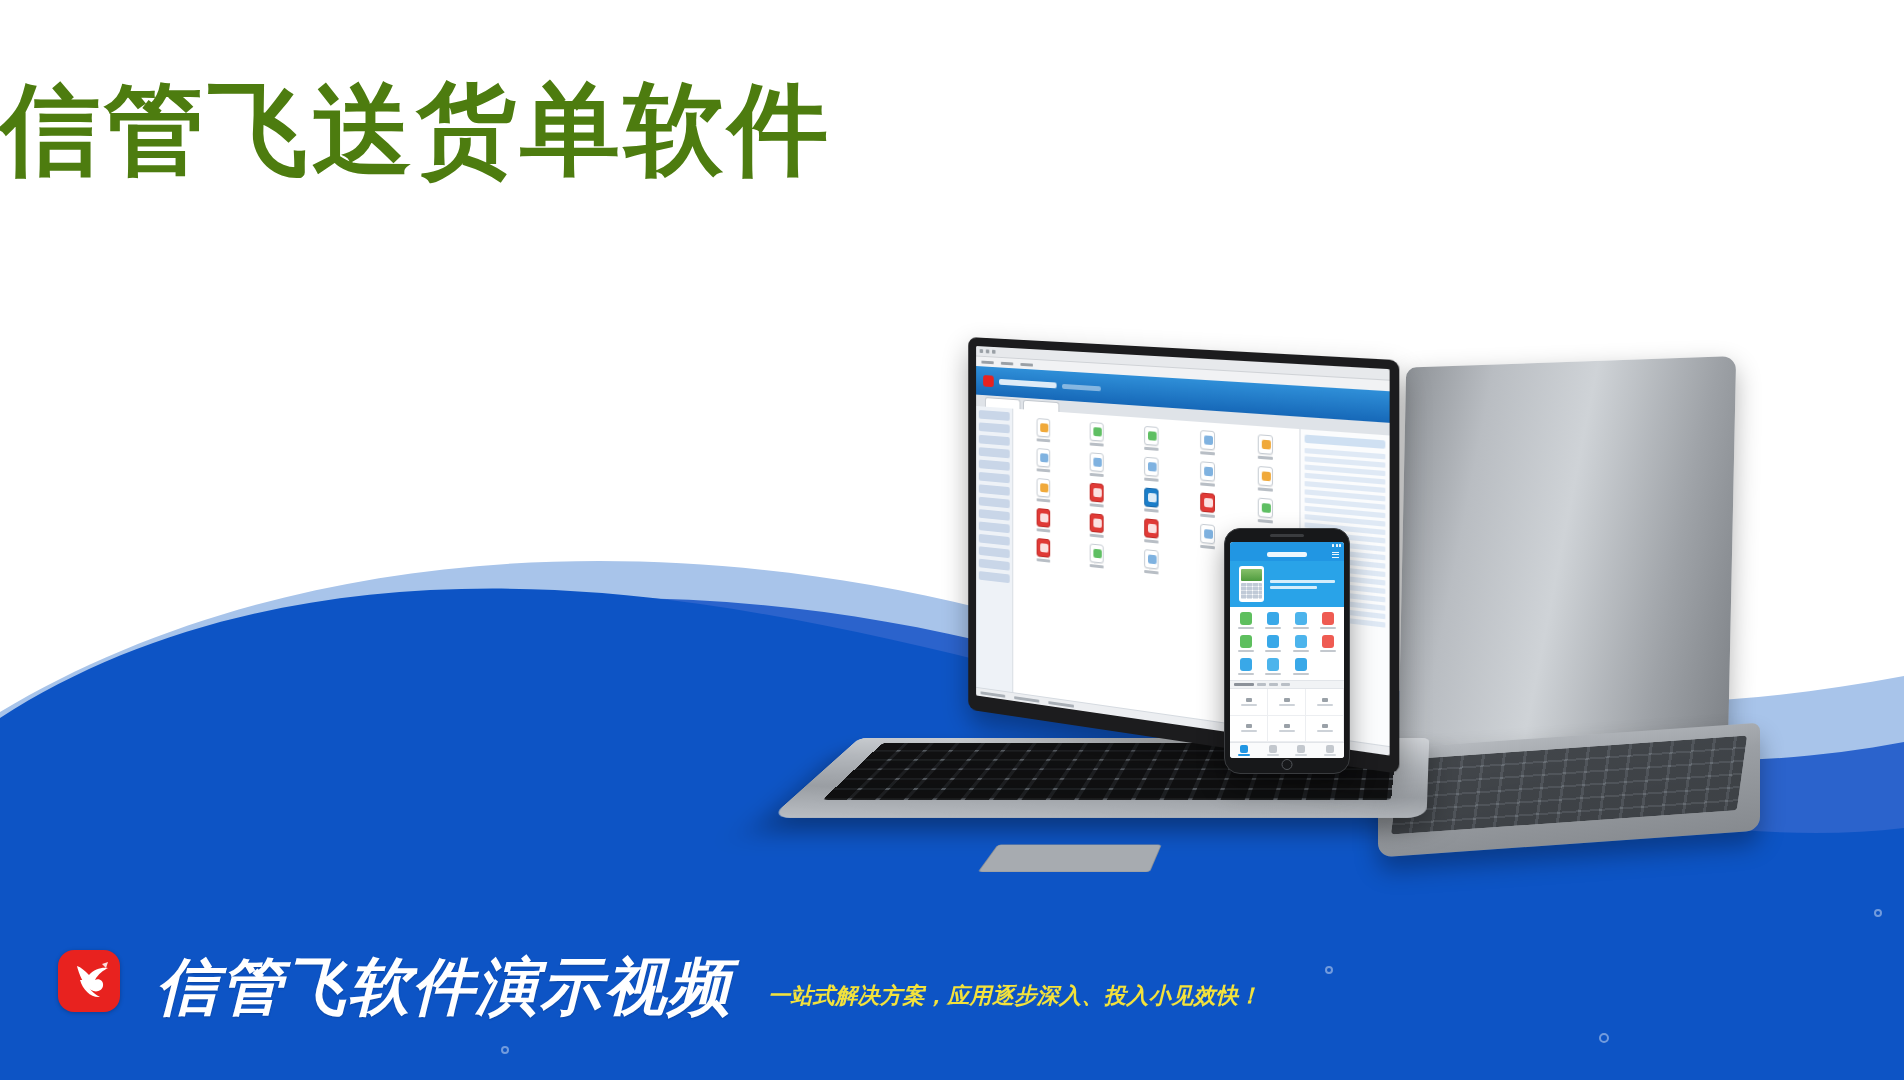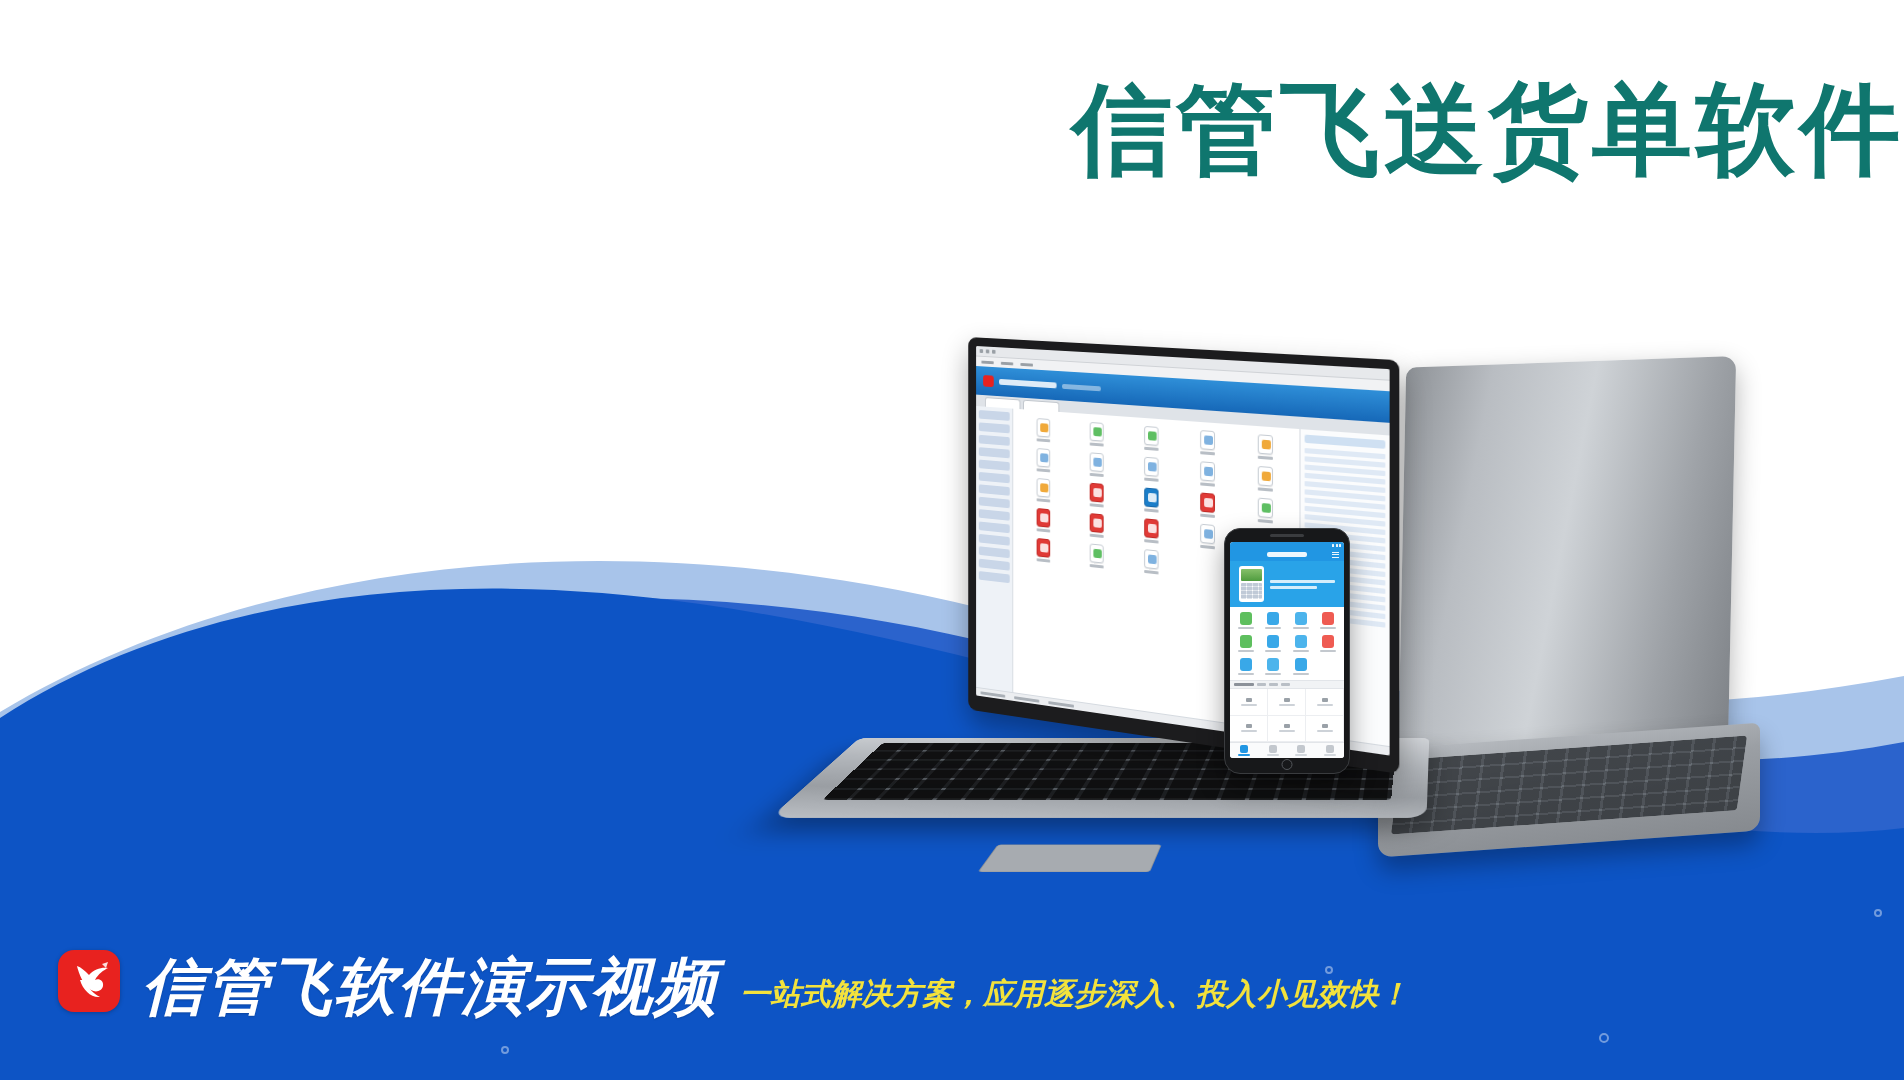--- a/index.html
+++ b/index.html
@@ -13,72 +13,73 @@
     font-family:"Liberation Sans","DejaVu Sans",sans-serif;
   }
 
   
   .wave-layer{position:absolute;left:0;top:0;width:1904px;height:1080px;pointer-events:none;}
   .wave-svg{display:block;width:1904px;height:1080px;}
 
   
   #title{
     position:absolute;left:0;top:72px;width:1904px;
-    text-align:right;
+    text-align:left;
     font-family:"Liberation Serif","DejaVu Serif",serif;
     font-size:100px;line-height:1.18;
     font-weight:700;
     letter-spacing:4px;
-    color:#0f766e;
+    color:#4d7c0f;
     white-space:nowrap;
   }
 
   
   #subtitle{
     position:absolute;left:82px;top:288px;width:1000px;
     color:#9a9a9a;
     font-style:italic;
     font-weight:700;
     font-size:47px;
     line-height:1.52;
     letter-spacing:1px;
   }
   #subtitle .line-1{display:block;}
   #subtitle .line-2{display:block;padding-left:84px;}
 
   
   #brandbar{
     position:absolute;left:58px;bottom:62px;
-    display:flex;align-items:flex-end;gap:22px;
+    display:flex;align-items:flex-end;gap:36px;
   }
   .brand-logo{
     width:62px;height:62px;border-radius:16px;
     background:#e8221f;
     position:relative;flex:0 0 auto;
     box-shadow:0 1px 4px rgba(0,0,0,.25);
     margin-bottom:6px;
   }
   .brand-logo svg{position:absolute;left:0;top:0;width:62px;height:62px;}
   .brand-name{
     color:#ffffff;
     font-size:62px;line-height:1;
     font-weight:700;
     font-style:italic;
     letter-spacing:2px;
     text-shadow:0 1px 2px rgba(0,0,0,.18);
     white-space:nowrap;
   }
   .brand-tag{
     color:#f3e23c;
-    font-size:30px;line-height:1;
+    font-size:22px;line-height:1;
     font-weight:700;
     font-style:italic;
     white-space:nowrap;
     margin-bottom:9px;
     letter-spacing:.4px;
+    font-family:Liberation Mono, monospace;
   }
 
   
   .dot{position:absolute;border-radius:50%;background:transparent;border:2px solid rgba(255,255,255,.42);}
 
   
   #devices{position:absolute;left:880px;top:380px;width:1010px;height:580px;}
 
   
   .rear-lid{

